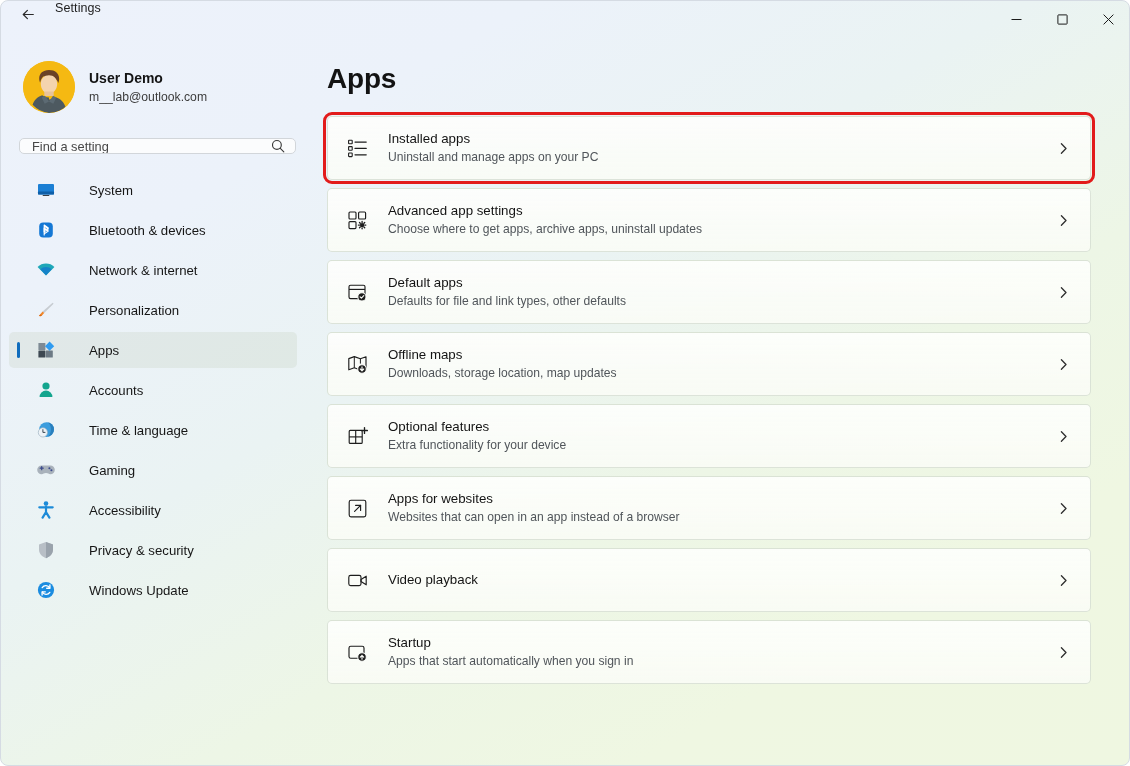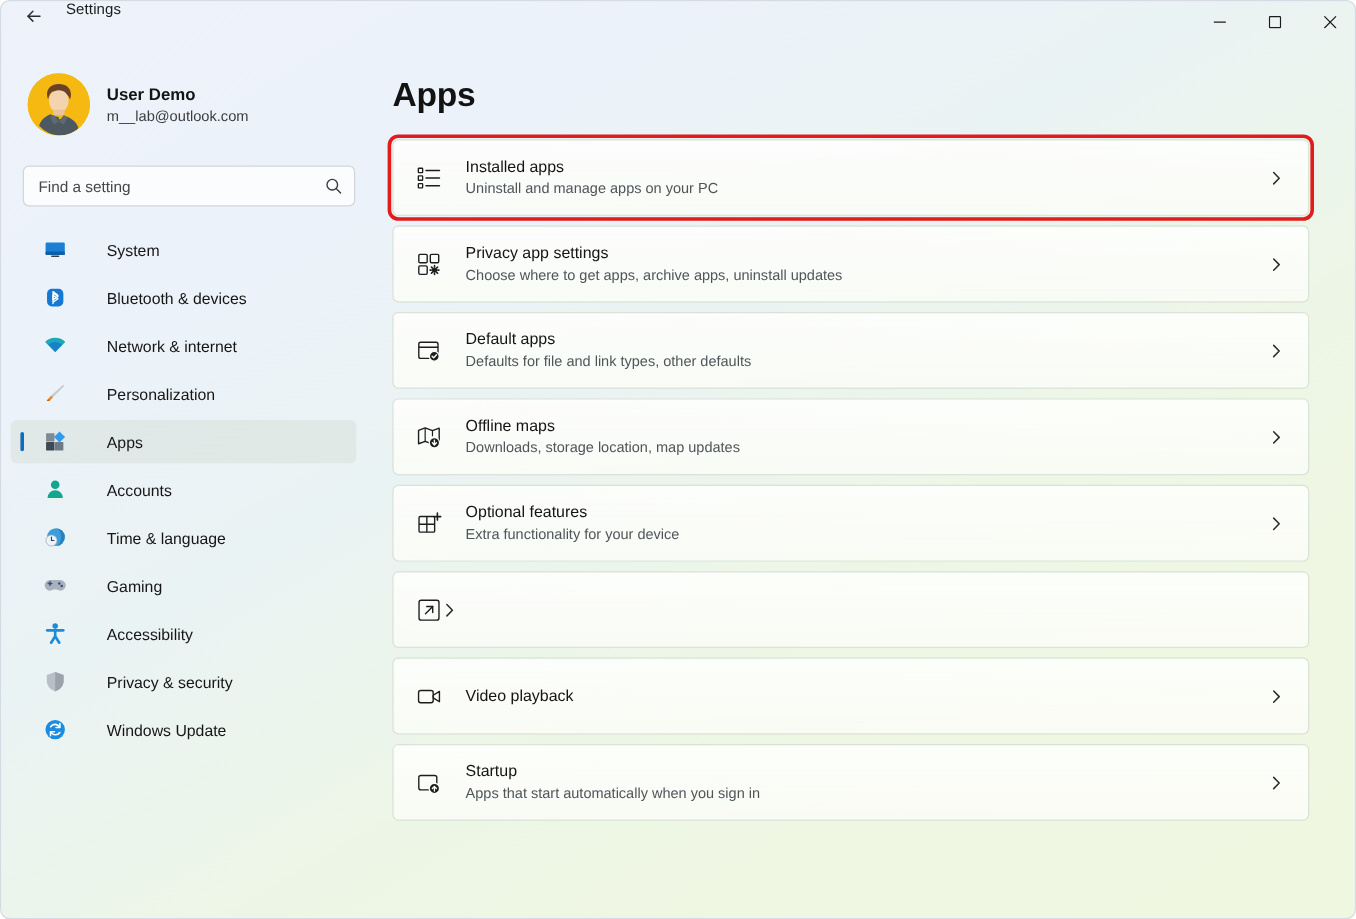--- a/index.html
+++ b/index.html
@@ -107,21 +107,21 @@
     font-size: 12.2px;
     color: #3c3c3c;
     margin-top: 1px;
   }
 
   
   #search-box {
     position: relative;
     margin: 21px 0 0 18px;
     width: 277px;
-    height: 34px;
+    height: 16px;
     background: #fbfcfd;
     border: 1px solid #d2d6da;
     border-radius: 5px;
     display: flex;
     align-items: center;
     cursor: text;
   }
   #search-input {
     border: none;
     outline: none;
@@ -494,21 +494,21 @@
             <rect x="2.0" y="2.0" width="7.0" height="7.0" rx="1"></rect>
             <rect x="11.6" y="2.0" width="7.0" height="7.0" rx="1"></rect>
             <rect x="2.0" y="11.6" width="7.0" height="7.0" rx="1"></rect>
             <circle cx="15.1" cy="15.1" r="2.2" fill="#1d1d1d" stroke="none"></circle>
             <path d="M15.1 11.4 v1.0 M15.1 17.8 v1.0 M11.4 15.1 h1.0 M17.8 15.1 h1.0
                      M12.5 12.5 l0.75 0.75 M17.7 17.7 l-0.75-0.75
                      M17.7 12.5 l-0.75 0.75 M12.5 17.7 l0.75-0.75" stroke="#1d1d1d" stroke-width="1.35" stroke-linecap="round"></path>
           </svg>
         </span>
         <div class="card-text">
-          <div class="card-title">Privacy app settings</div>
+          <div class="card-title">Advanced app settings</div>
           <div class="card-sub">Choose where to get apps, archive apps, uninstall updates</div>
         </div>
         <span class="card-chevron">
           <svg width="13" height="13" viewBox="0 0 13 13" fill="none" stroke="#2e2e2e" stroke-width="1.3" stroke-linecap="round" stroke-linejoin="round">
             <path d="M4.4 1.8 L9.0 6.5 L4.4 11.2"></path>
           </svg>
         </span>
       </div>
 
       <div class="card">
@@ -573,20 +573,24 @@
       </div>
 
       <div class="card">
         <span class="card-icon">
           <svg width="21" height="21" viewBox="0 0 21 21" fill="none" stroke="#1d1d1d" stroke-width="1.15" stroke-linecap="round" stroke-linejoin="round">
             <rect x="2.2" y="2.2" width="16.6" height="16.6" rx="1.8"></rect>
             <path d="M7.6 13.4 L13.6 7.4"></path>
             <path d="M8.6 7.4 H13.6 V12.4"></path>
           </svg>
         </span>
+        <div class="card-text">
+          <div class="card-title">Apps for websites</div>
+          <div class="card-sub">Websites that can open in an app instead of a browser</div>
+        </div>
         <span class="card-chevron">
           <svg width="13" height="13" viewBox="0 0 13 13" fill="none" stroke="#2e2e2e" stroke-width="1.3" stroke-linecap="round" stroke-linejoin="round">
             <path d="M4.4 1.8 L9.0 6.5 L4.4 11.2"></path>
           </svg>
         </span>
       </div>
 
       <div class="card">
         <span class="card-icon">
           <svg width="21" height="21" viewBox="0 0 21 21" fill="none" stroke="#1d1d1d" stroke-width="1.15" stroke-linejoin="round">

